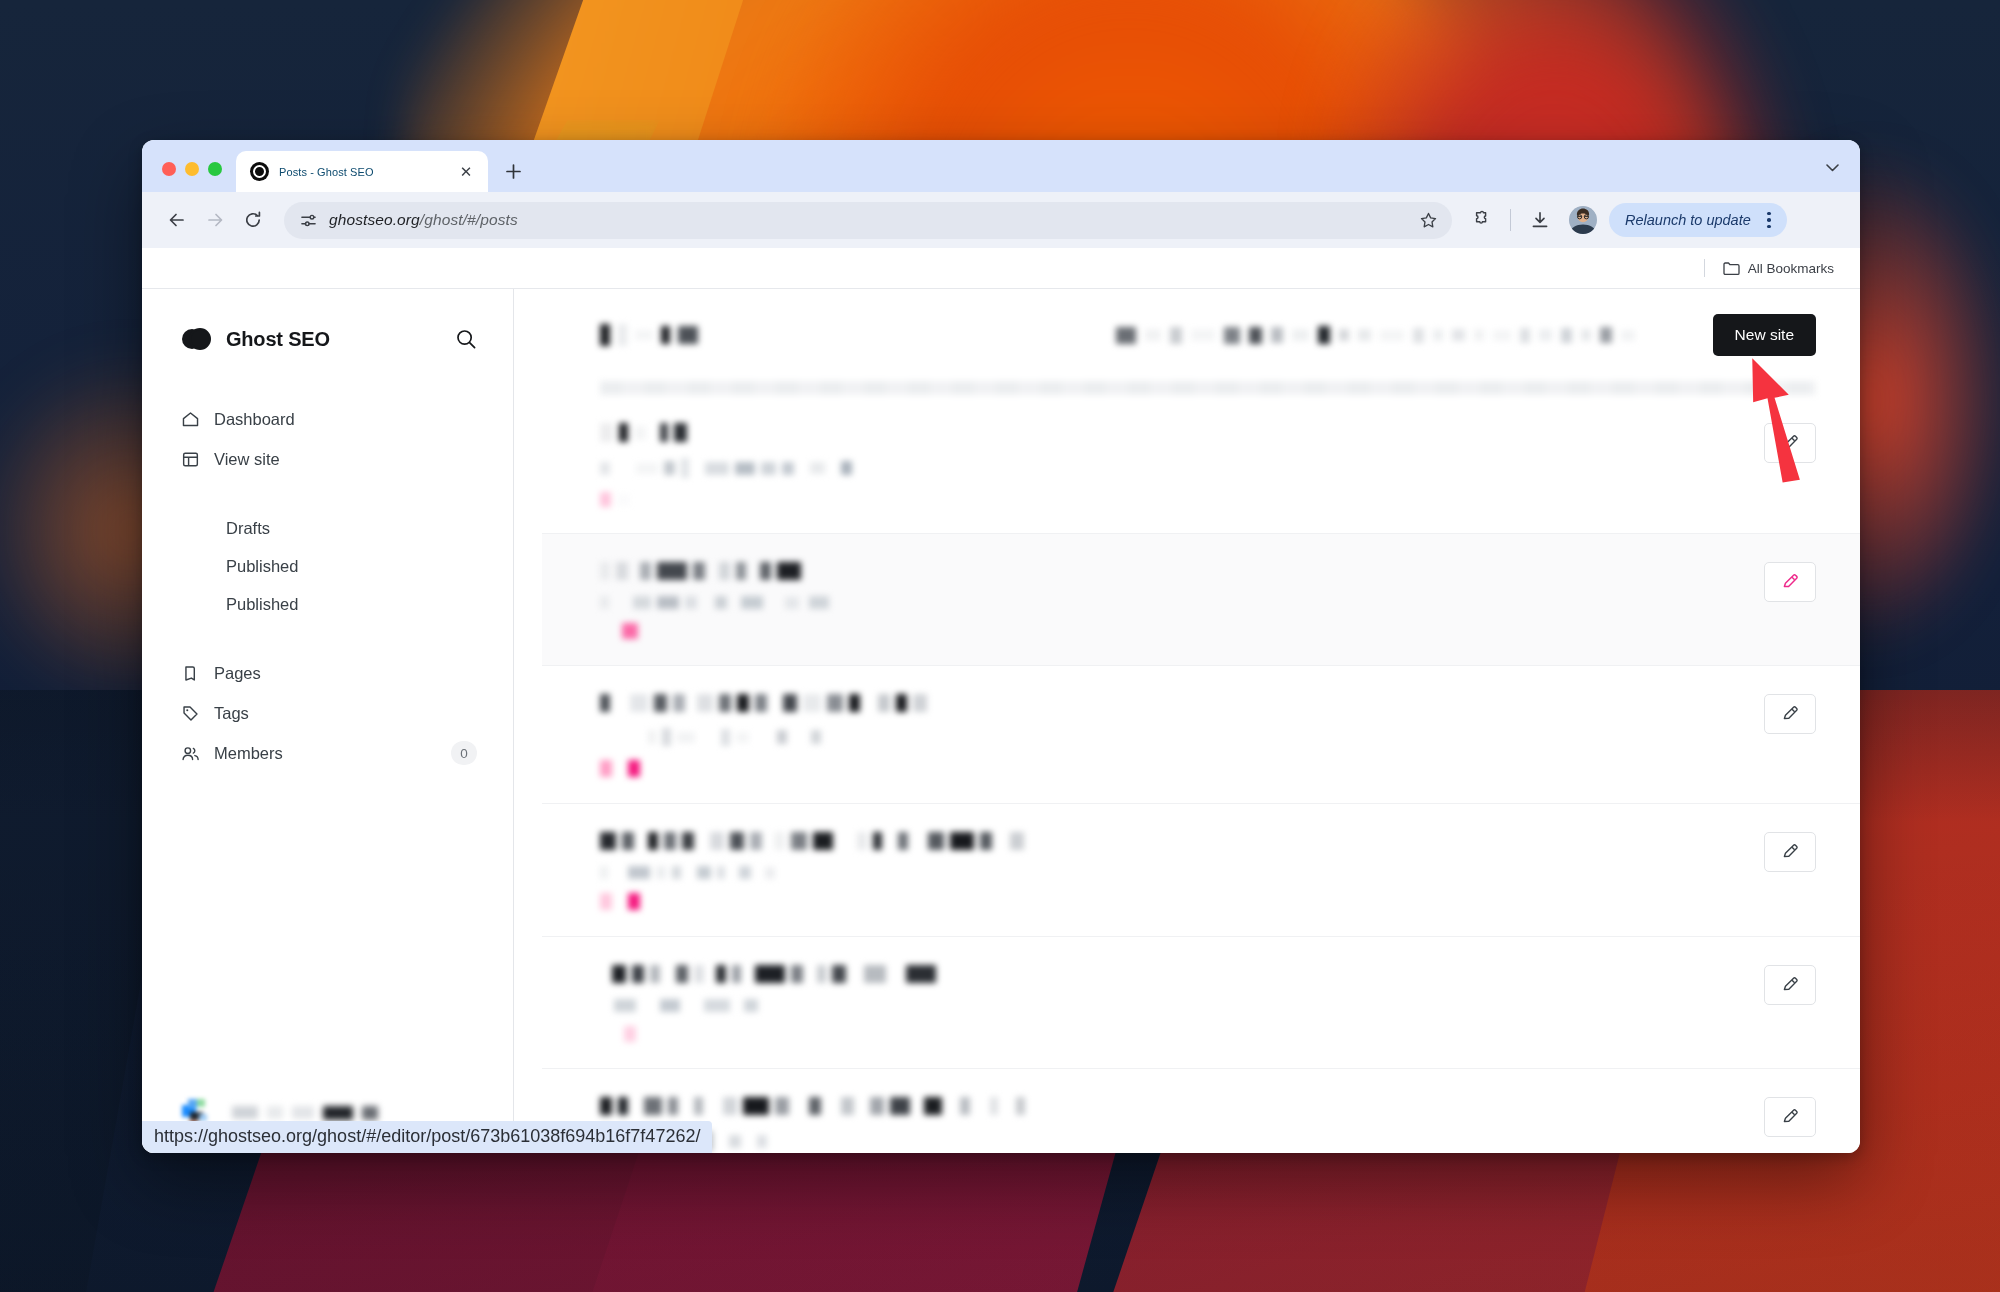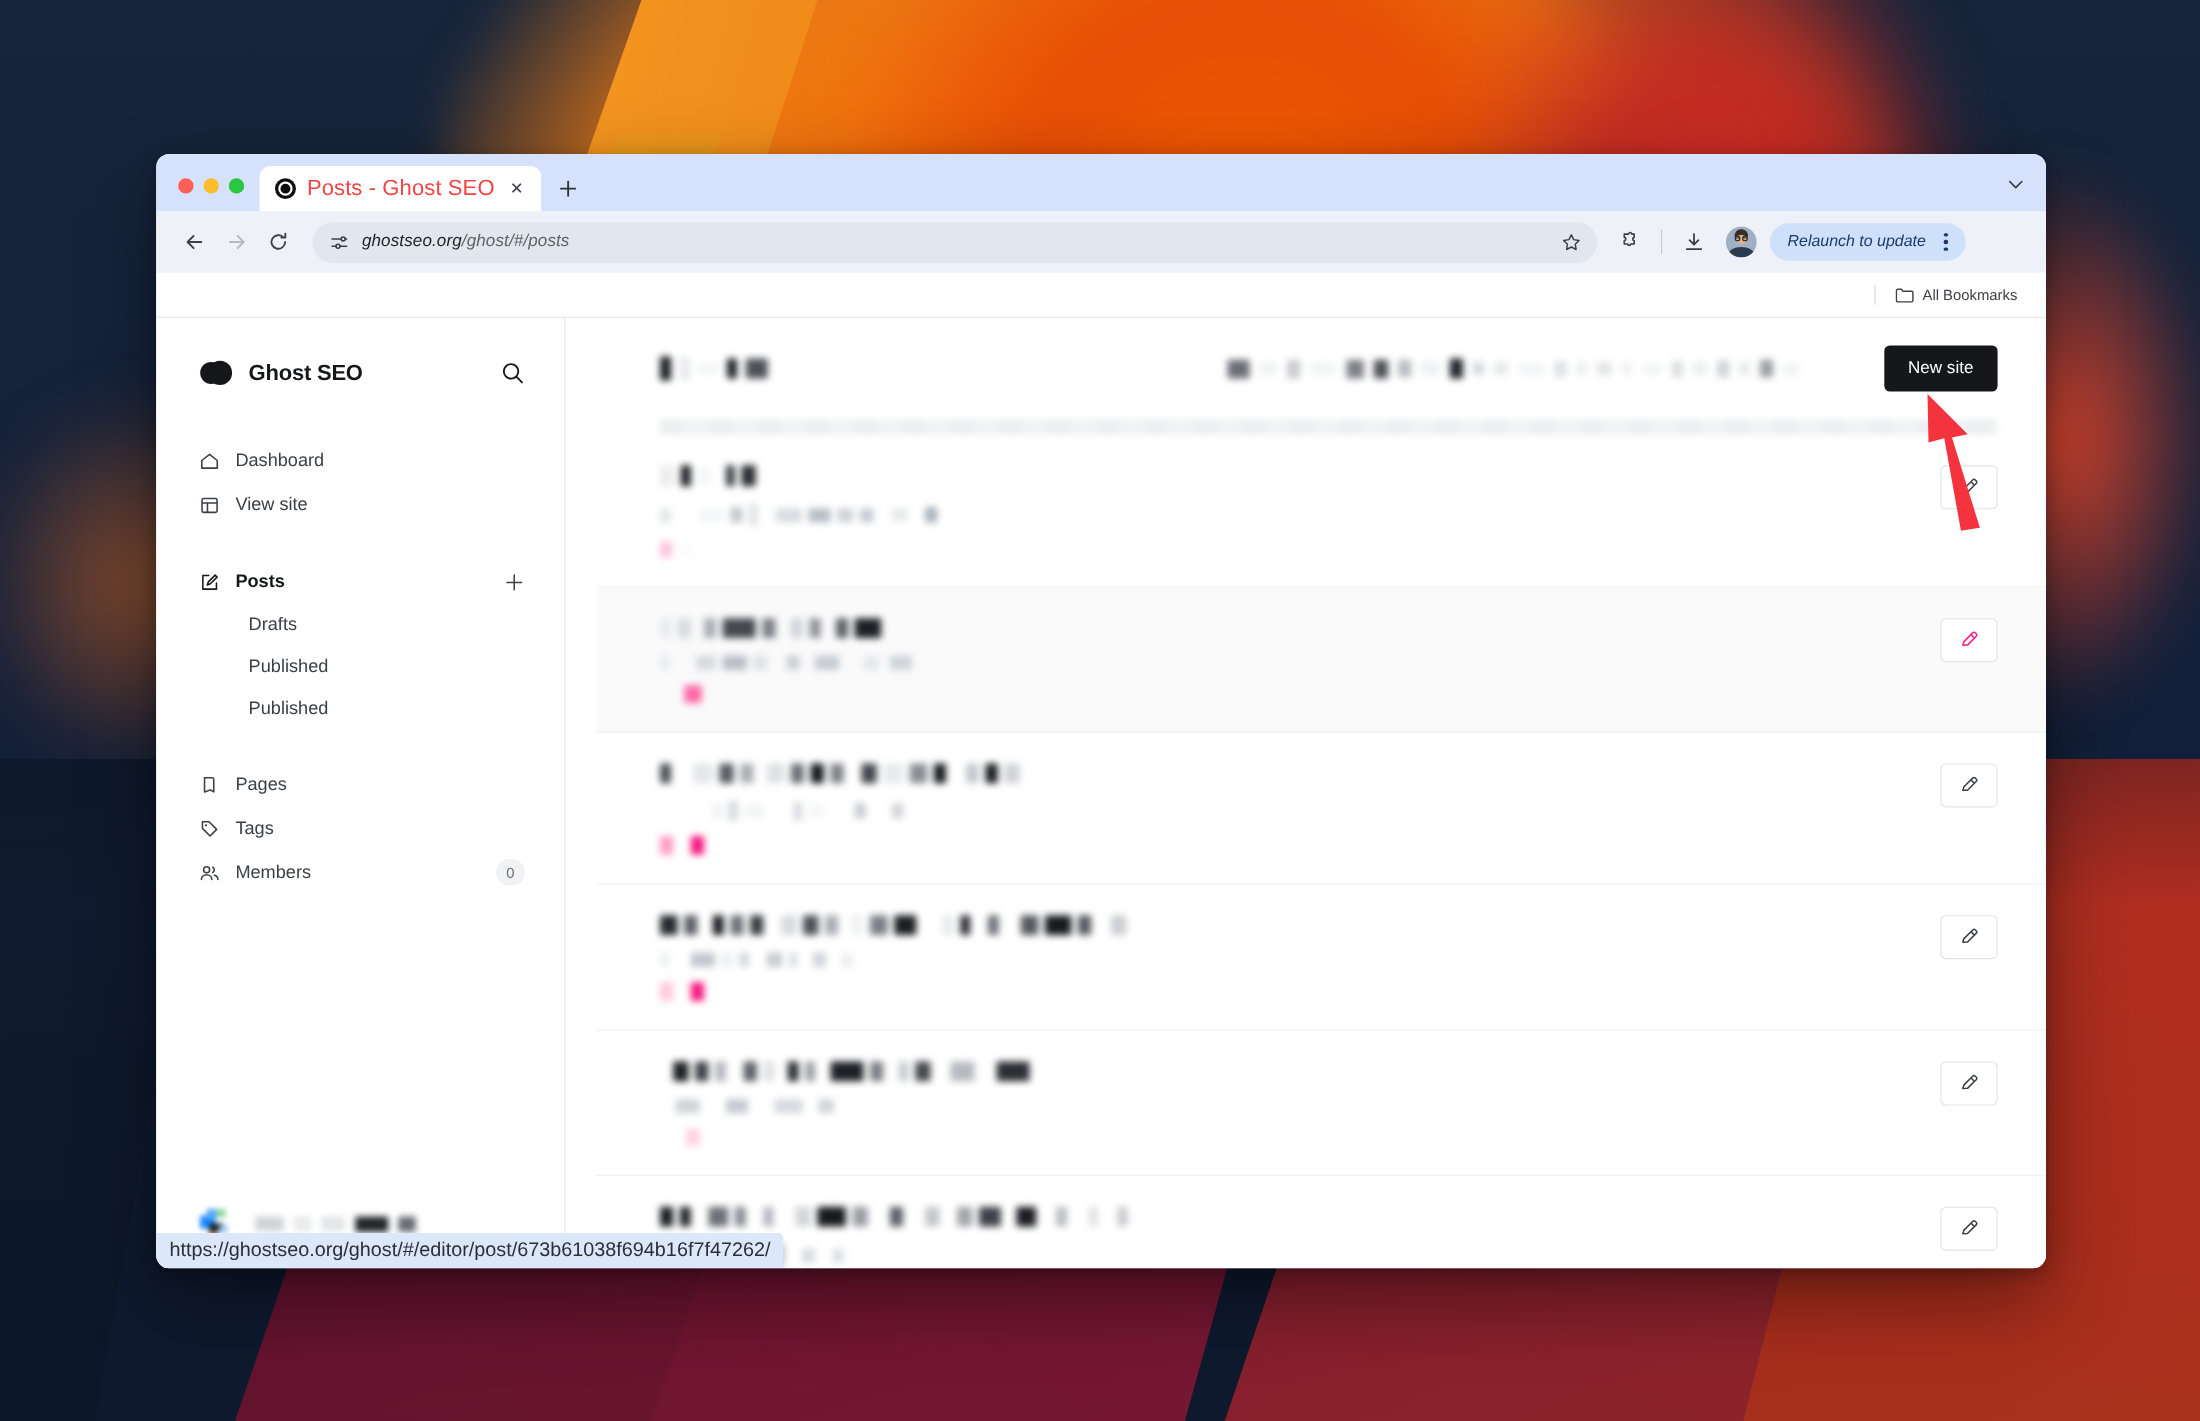--- a/index.html
+++ b/index.html
@@ -135,21 +135,21 @@
     width: 19px; height: 19px; border-radius: 50%;
     background: #0d0d0d;
     display: flex; align-items: center; justify-content: center;
     flex: 0 0 auto;
   }
   .favicon::after {
     content:""; width: 9px; height: 9px; border-radius: 50%;
     background: #0d0d0d; border: 2px solid #ffffff;
   }
   .tab-title {
-    font-size: 20px; color: #ef4444; white-space: nowrap;
+    font-size: 11px; color: #0c4a6e; white-space: nowrap;
     flex: 1 1 auto; letter-spacing: .1px;
   }
   .tab-close {
     width: 20px; height: 20px; display:flex; align-items:center; justify-content:center;
     font-size: 15px; color: #3b3f46; line-height: 1; border-radius: 50%;
   }
   .newtab {
     width: 34px; height: 34px; margin: 0 0 4px 8px;
     display: flex; align-items: center; justify-content: center;
     font-size: 21px; color: #2f3338; line-height: 1; border-radius: 50%;
@@ -546,34 +546,20 @@
               <svg width="19" height="19" viewBox="0 0 20 20" aria-hidden="true">
                 <rect x="2.8" y="3.4" width="14.4" height="13.2" rx="1.6" stroke="#394047" stroke-width="1.5" fill="none"></rect>
                 <path d="M2.8 7.7h14.4M8 7.7v8.9" stroke="#394047" stroke-width="1.5"></path>
               </svg>
             </span>
             <span>View site</span>
           </div>
 
           <div class="nav-gap"></div>
 
-          <div class="nav-item strong">
-            <span class="ico">
-              <svg width="19" height="19" viewBox="0 0 20 20" aria-hidden="true">
-                <path d="M9.3 3.4H3.6v13h13V10.6" stroke="#15171a" stroke-width="1.5" fill="none" stroke-linecap="round" stroke-linejoin="round"></path>
-                <path d="M7.8 12.4l1.1-3 6.4-6.4 1.9 1.9-6.4 6.4z" stroke="#15171a" stroke-width="1.5" fill="none" stroke-linejoin="round"></path>
-              </svg>
-            </span>
-            <span>Posts</span>
-            <span class="trail">
-              <svg width="19" height="19" viewBox="0 0 20 20" aria-hidden="true">
-                <path d="M10 3v14M3 10h14" stroke="#394047" stroke-width="1.5" stroke-linecap="round"></path>
-              </svg>
-            </span>
-          </div>
 
           <div class="nav-sub">
             <span>Drafts</span>
           </div>
           <div class="nav-sub">
             <span>Published</span>
           </div>
           <div class="nav-sub">
             <span>Published</span>
           </div>

